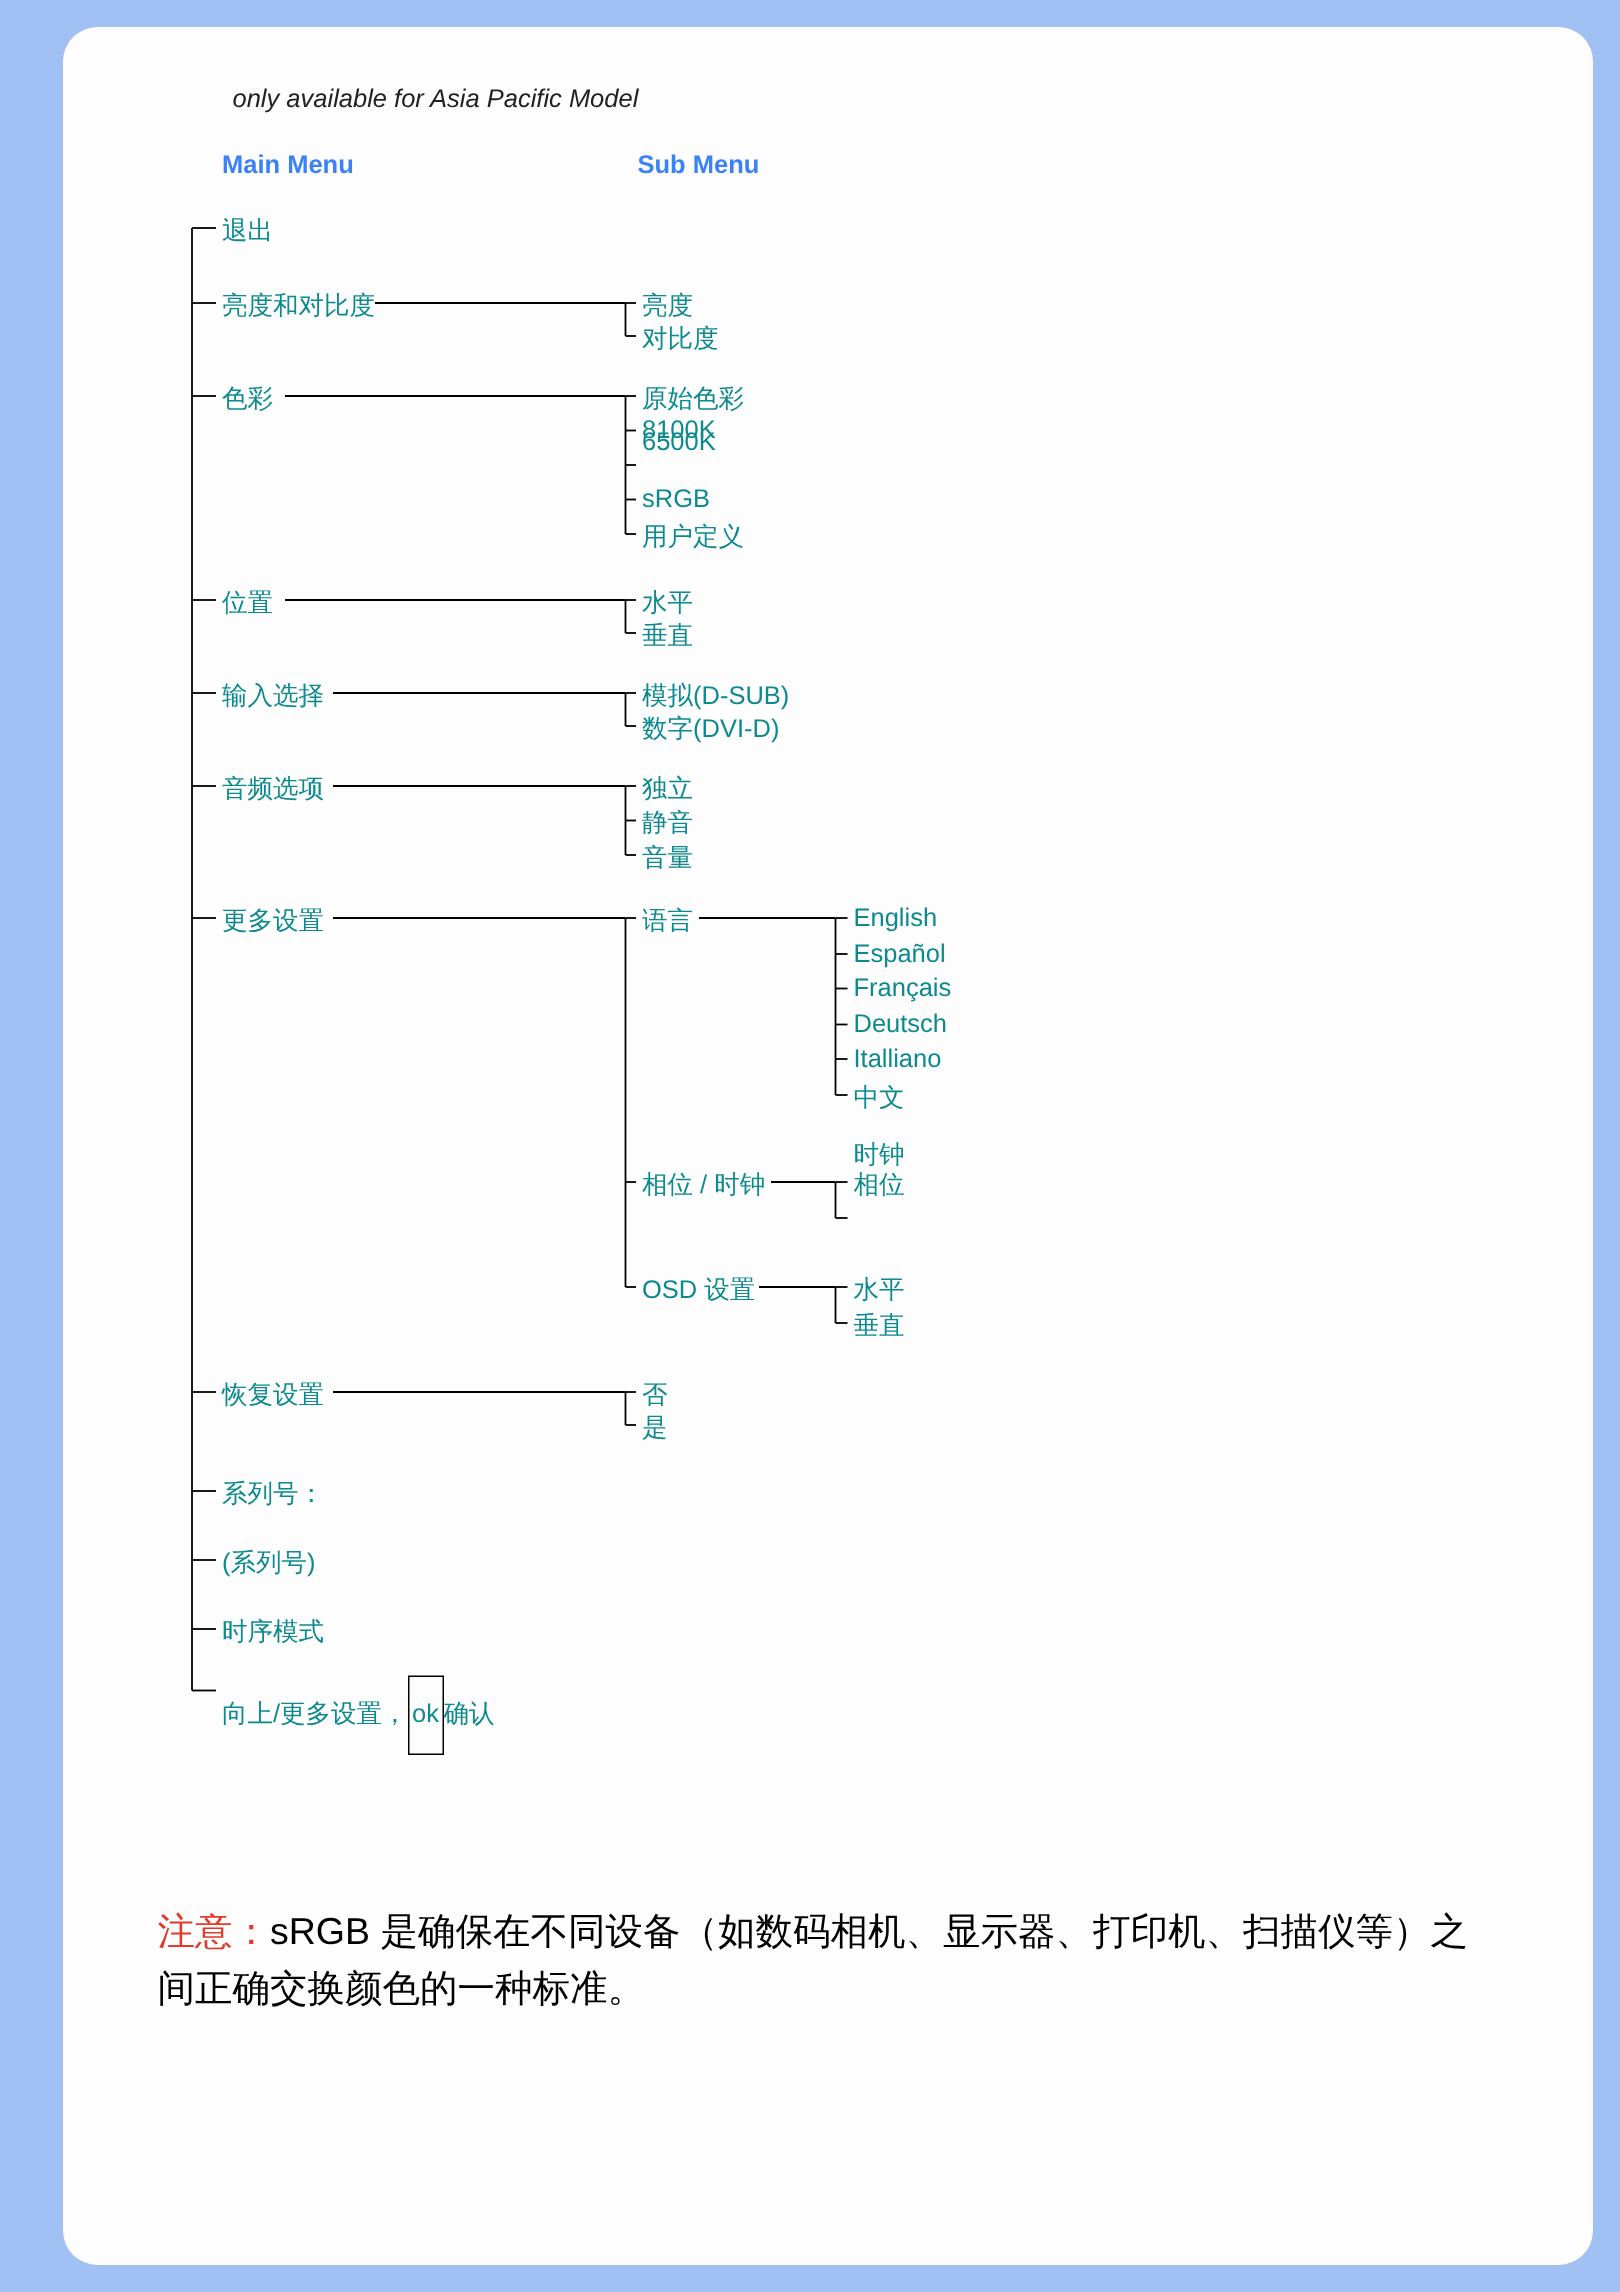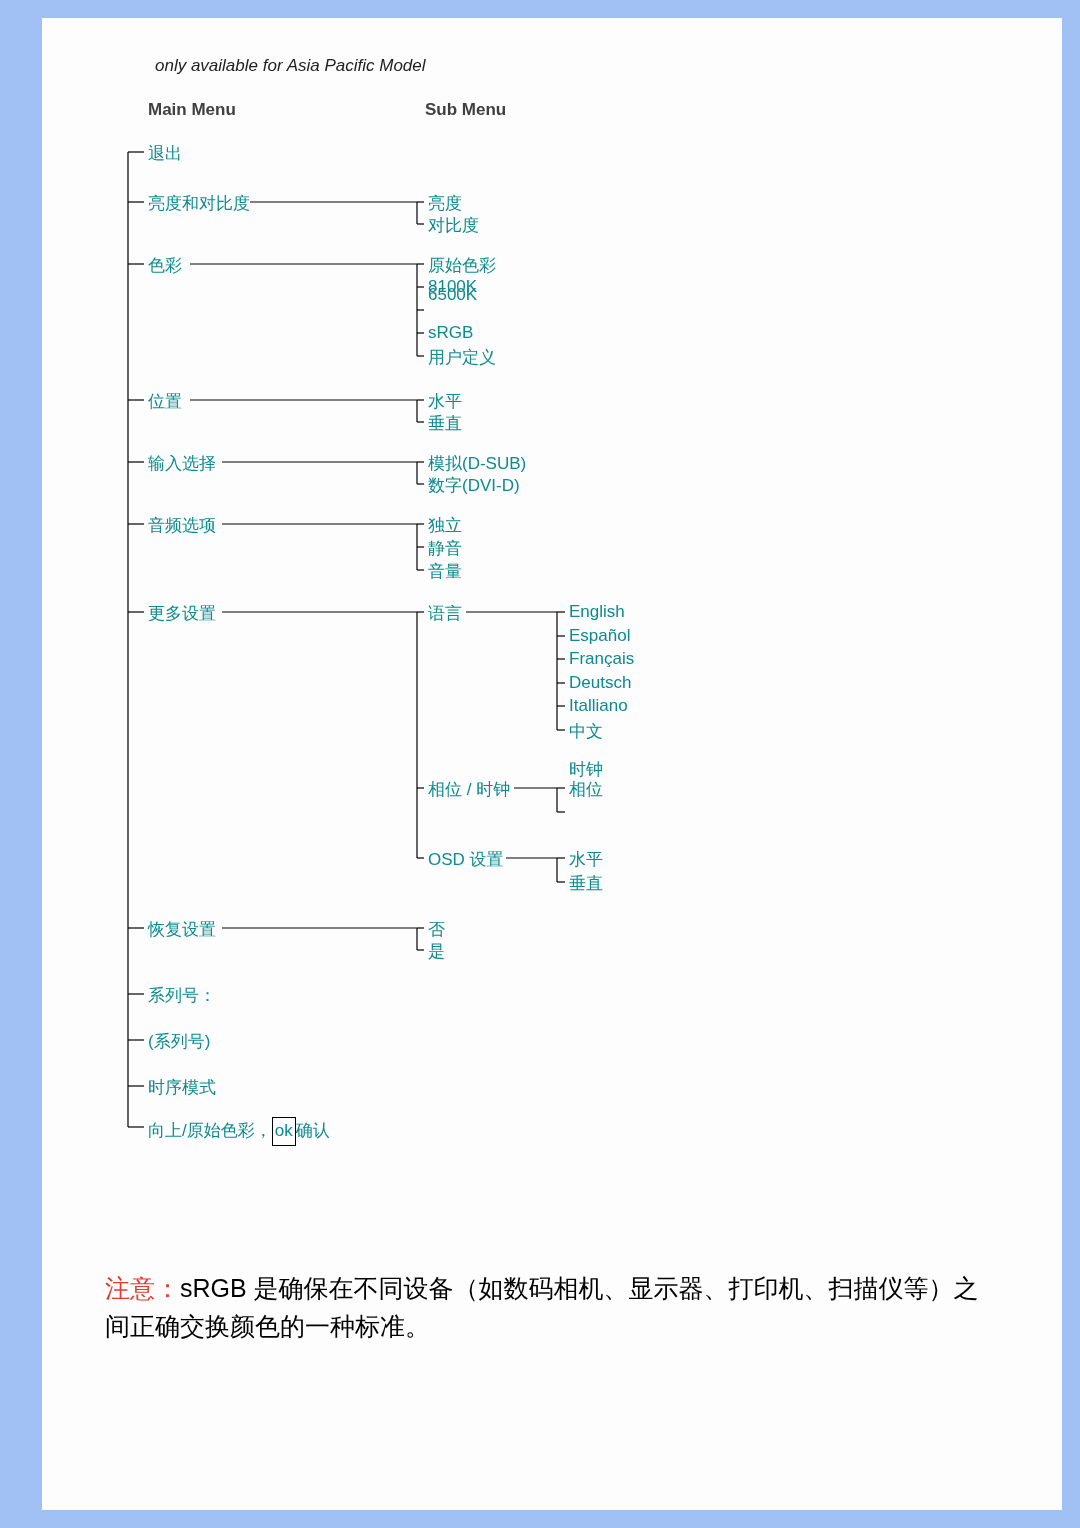--- a/index.html
+++ b/index.html
@@ -10,44 +10,45 @@
       width: 1080px;
       height: 1528px;
       padding: 18px 18px 18px 42px;
     }
     .page {
       background: #fdfdfd;
       width: 100%;
       height: 100%;
       position: relative;
       padding-top: 40px;
+      border-radius: 23px;
     }
     .subtitle {
       font-style: italic;
       color: #222;
       position: absolute;
       left: 113px;
       top: 38px;
     }
     .header {
-      color: #404040;
+      color: #3b82f6;
       font-weight: bold;
       position: absolute;
       top: 82px;
     }
     .header.main { left: 106px; }
     .header.sub  { left: 383px; }
 
     .teal { color: #0d8a8f; }
 
     .item { position: absolute; white-space: nowrap; }
 
     .ok-box {
       border: 1.5px solid #000;
-      padding: 4px 2px;
+      padding: 16px 2px;
       display: inline-block;
       line-height: 1.1;
     }
 
     .note {
       position: absolute;
       left: 63px;
       top: 1252px;
       width: 890px;
       font-size: 25px;
@@ -157,21 +158,21 @@
   <div class="item teal" style="left:106px; top:236px">色彩</div>
   <div class="item teal" style="left:106px; top:372px">位置</div>
   <div class="item teal" style="left:106px; top:434px">输入选择</div>
   <div class="item teal" style="left:106px; top:496px">音频选项</div>
   <div class="item teal" style="left:106px; top:584px">更多设置</div>
   <div class="item teal" style="left:106px; top:900px">恢复设置</div>
   <div class="item teal" style="left:106px; top:966px">系列号：</div>
   <div class="item teal" style="left:106px; top:1012px">(系列号)</div>
   <div class="item teal" style="left:106px; top:1058px">时序模式</div>
   <div class="item teal" style="left:106px; top:1099px">
-    <span>向上/原始色彩，</span><span class="ok-box">ok</span><span>确认</span>
+    <span>向上/更多设置，</span><span class="ok-box">ok</span><span>确认</span>
   </div>
 
   <div class="item teal" style="left:386px; top:174px">亮度</div>
   <div class="item teal" style="left:386px; top:196px">对比度</div>
 
   <div class="item teal" style="left:386px; top:236px">原始色彩</div>
   <div class="item teal" style="left:386px; top:259px">8100K</div>
   <div class="item teal" style="left:386px; top:267px">6500K</div>
   <div class="item teal" style="left:386px; top:305px">sRGB</div>
   <div class="item teal" style="left:386px; top:328px">用户定义</div>

